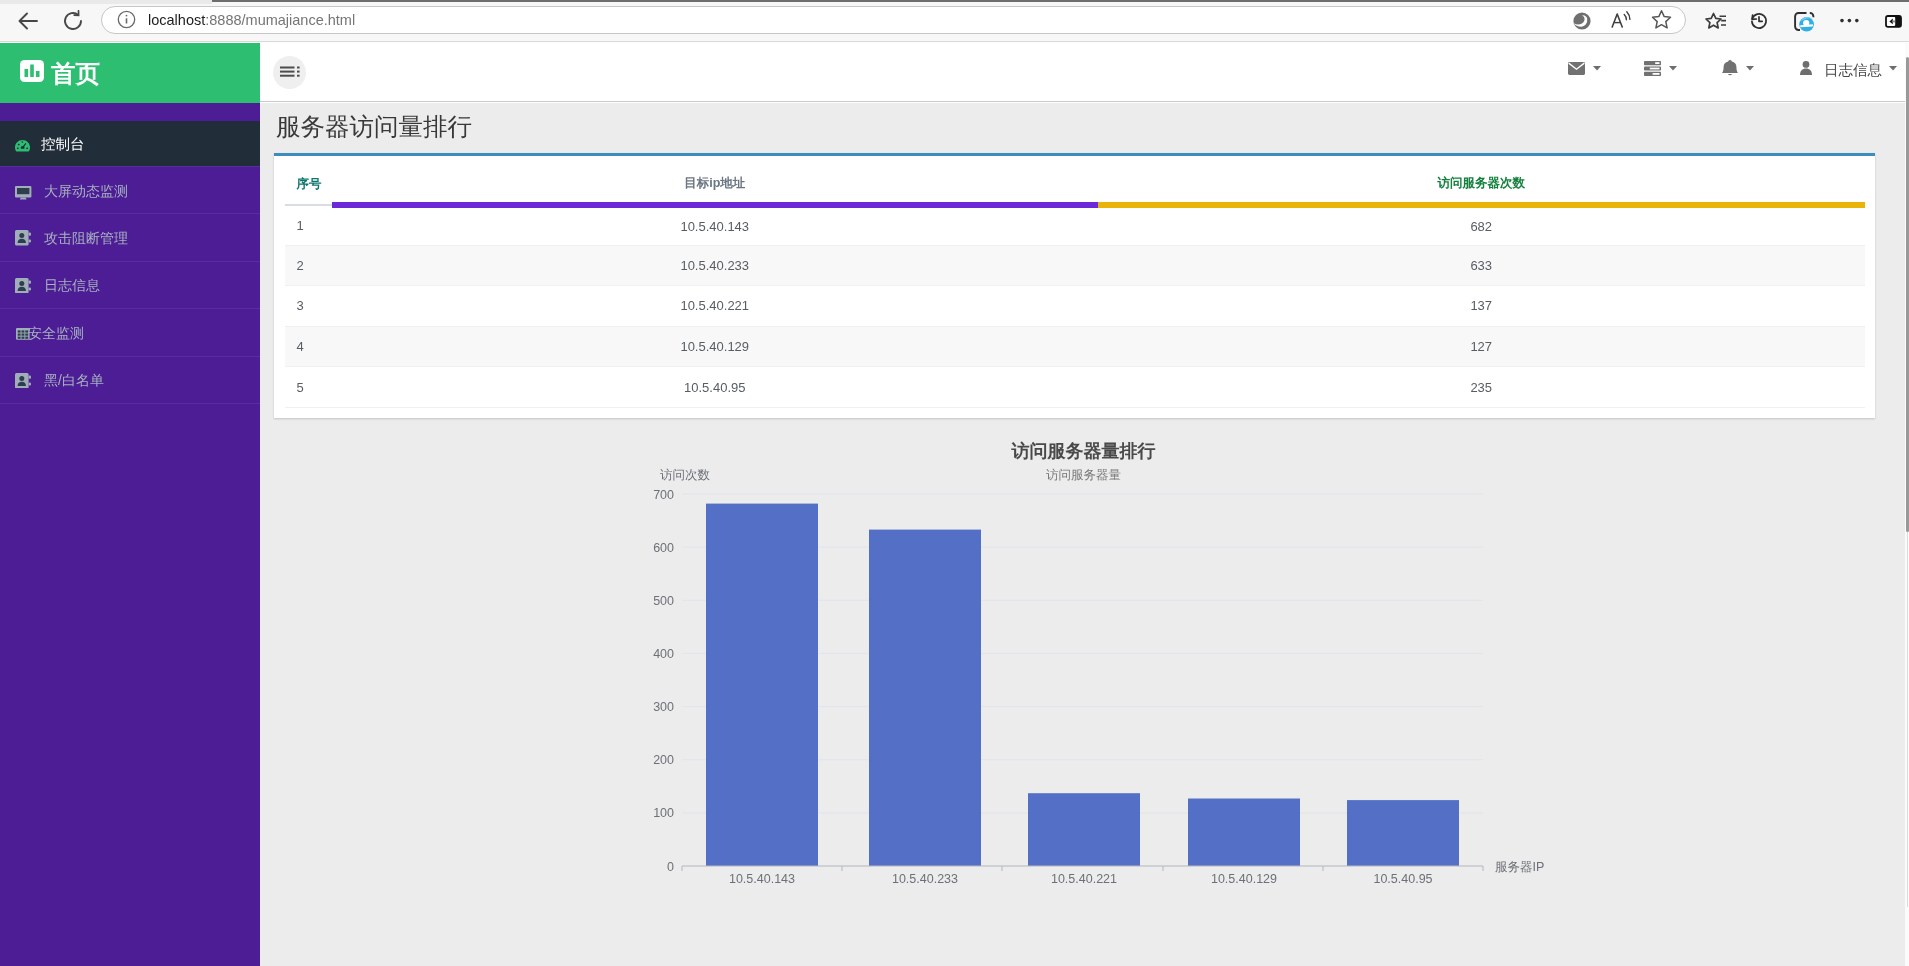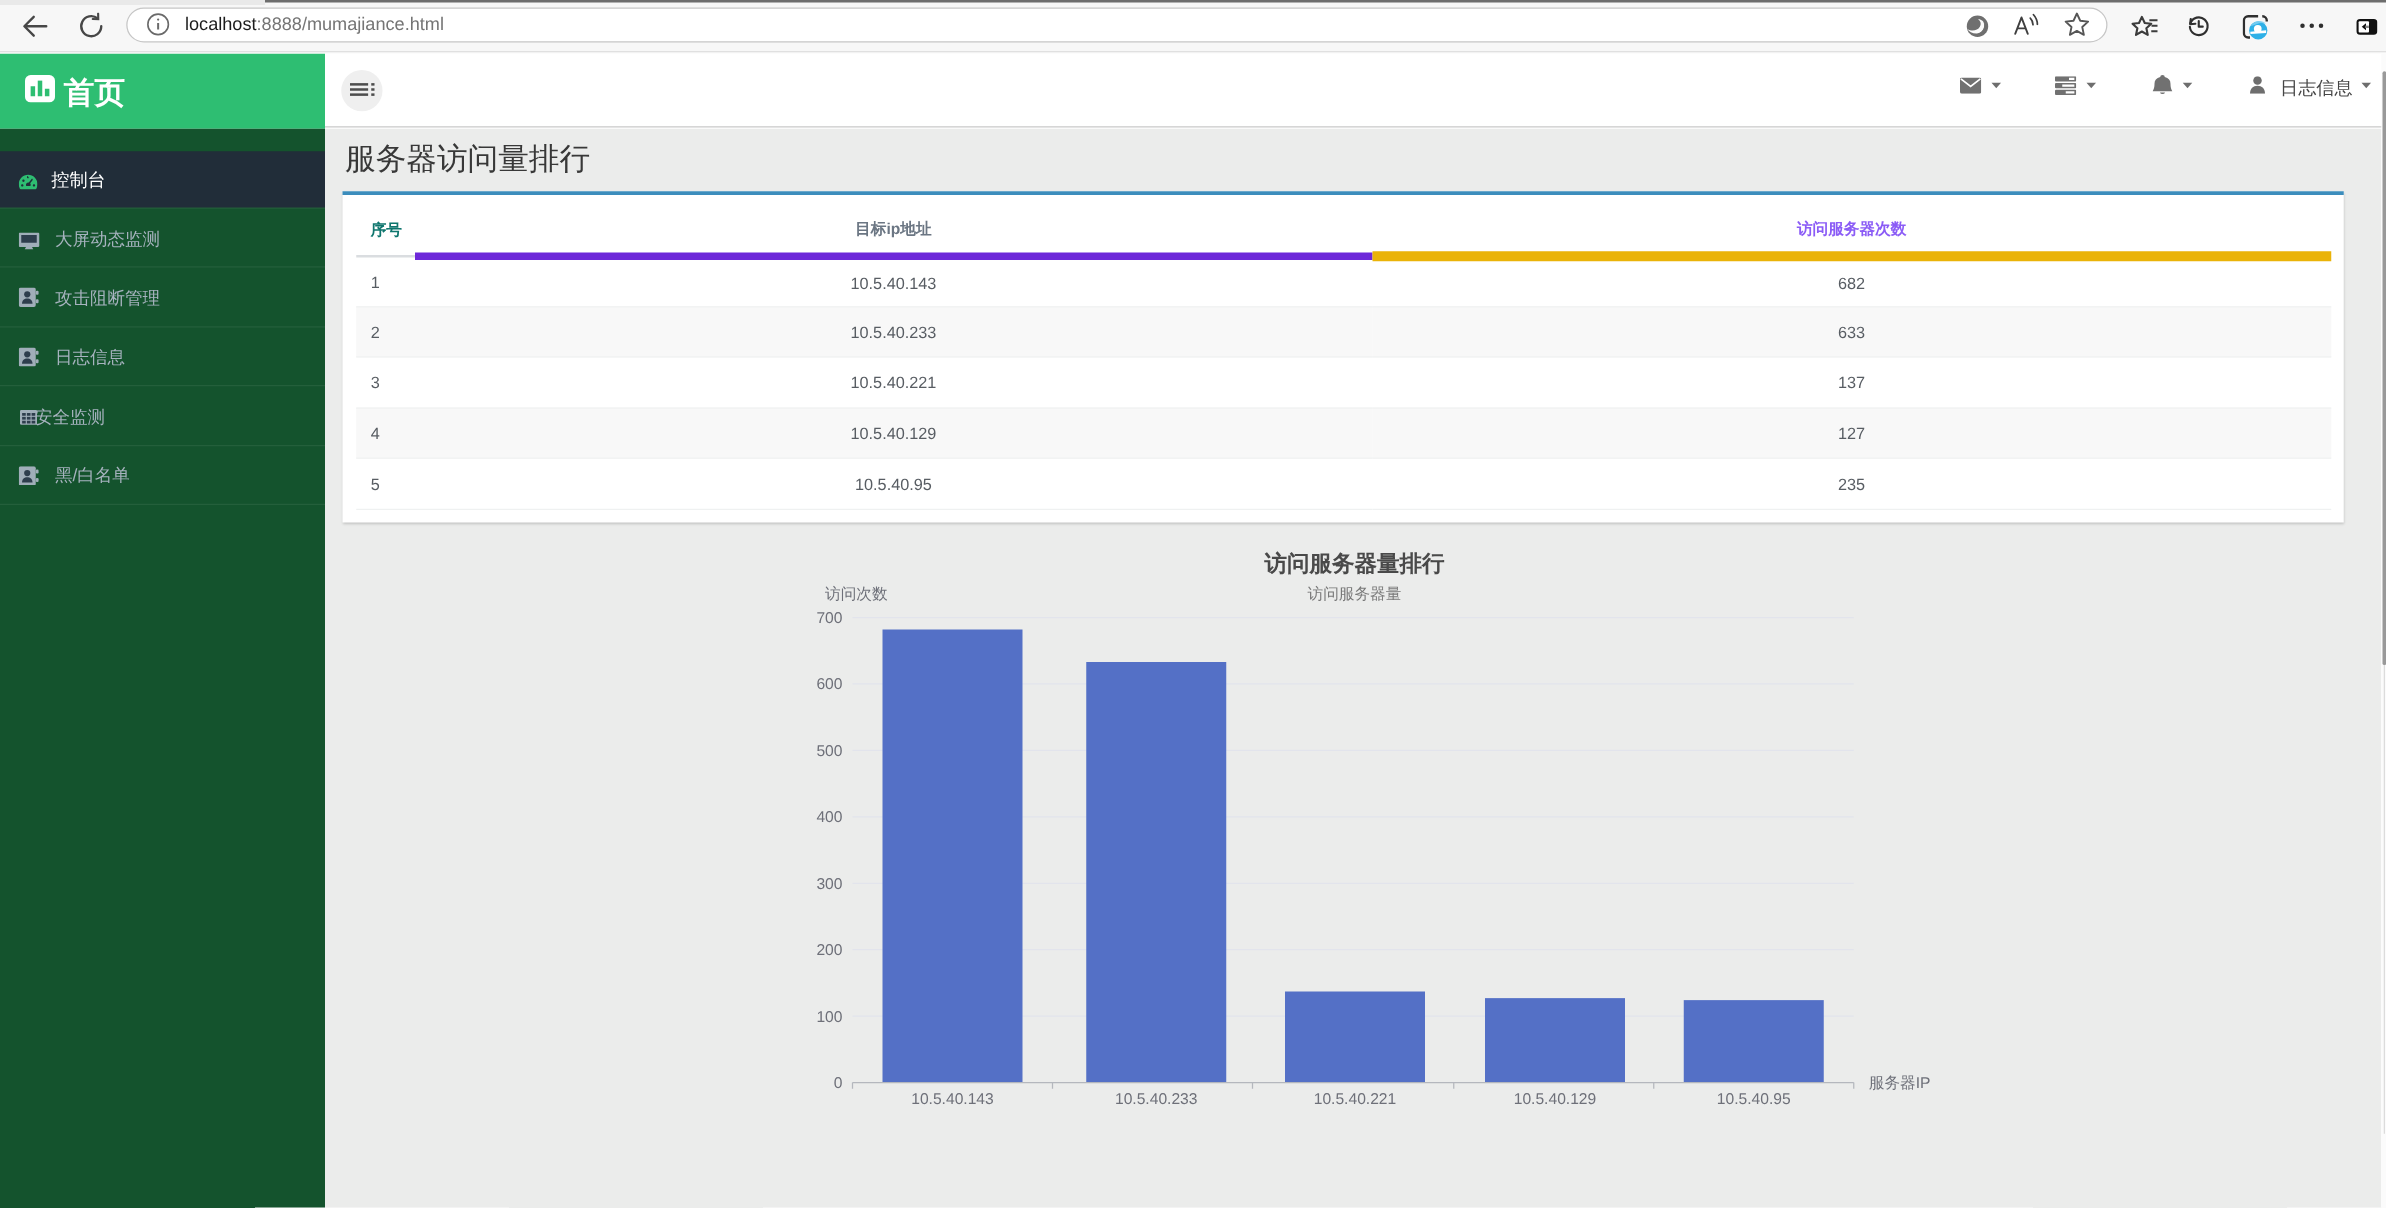--- a/index.html
+++ b/index.html
@@ -130,21 +130,21 @@
   </svg>
 <svg class="abs" style="left:1800px;top:61px" width="12" height="14" viewBox="0 0 12 14" fill="#6e6e6e">
   <circle cx="6" cy="3.4" r="3.4"></circle>
   <path d="M0 14 c0 -4.2 2.4 -6.4 6 -6.4 s6 2.2 6 6.4 z"></path>
 </svg>
 <div class="abs" style="left:1824px;top:61px;font-size:14.5px;color:#464646;">日志信息</div>
 <svg class="abs" style="left:1889px;top:66px" width="8" height="5" viewBox="0 0 8 5" fill="#6e6e6e">
     <path d="M0 0 H8 L4 4.6 Z"></path>
   </svg>
 
-<div class="abs" style="left:0;top:103px;width:260px;height:863px;background:#14532d;">
+<div class="abs" style="left:0;top:103px;width:260px;height:863px;background:#4c1d95;">
   <div style="height:18px;"></div>
   <div style="height:45px;background:#212d39;position:relative;">
     <svg class="abs" style="left:15px;top:17px" width="15" height="13.5" viewBox="0 0 512 460" preserveAspectRatio="none" fill="#2ebd72">
         <path d="M256 64C114.6 64 0 178.6 0 320c0 44.3 11.2 85.9 31 122.3 4.5 8.3 13.8 13.7 23.3 13.7h403.4c9.5 0 18.8-5.4 23.3-13.7 19.8-36.4 31-78 31-122.3C512 178.6 397.4 64 256 64zm0 64c14.7 0 26.6 10 30.3 23.5-1 .3-2 .4-3 .8L256 160c-17.7 0-32-14.3-32-32 0-17.7 14.3-32 32-32zm-128 64c17.7 0 32 14.3 32 32s-14.3 32-32 32-32-14.3-32-32 14.3-32 32-32zM96 384c-17.7 0-32-14.3-32-32s14.3-32 32-32 32 14.3 32 32-14.3 32-32 32zm290.5-188.5l-74.8 99.8c9.1 11.1 14.3 25.4 14.3 40.7 0 11.3-3 21.9-8.1 31.1L203.9 368c-5.1-9.2-8.1-19.8-8.1-31.1 0-35.3 28.7-64 64-64 5.6 0 11.1.7 16.3 2.1l74.8-99.8c5.3-7.1 15.3-8.5 22.4-3.2 7.1 5.4 8.5 15.4 3.2 22.5zM416 384c-17.7 0-32-14.3-32-32s14.3-32 32-32 32 14.3 32 32-14.3 32-32 32z"></path>
       </svg>
     <span class="abs" style="left:41px;top:14px;font-size:14.5px;color:#fff;">控制台</span>
   </div>
   <div class="item">
     <svg class="abs" style="left:15px;top:18.5px" width="17" height="14" viewBox="0 0 17 14" fill="#a0aeb9">
       <rect x="0" y="0" width="16.4" height="11.6" rx="1"></rect>
@@ -213,21 +213,21 @@
   <table style="width:100%;border-collapse:collapse;font-size:13px;color:#585d63;">
     <colgroup>
         <col style="width:47px">
         <col style="width:766.5px">
         <col>
       </colgroup>
     <tbody>
         <tr style="height:39px;">
       <th style="text-align:left;padding-left:12px;font-size:12.5px;color:#0f766e;border-bottom:2px solid #dadde0;">序号</th>
       <th style="font-size:12.5px;color:#6b7683;border-bottom:6px solid #6d28d9;">目标ip地址</th>
-      <th style="font-size:12.5px;color:#8b5cf6;border-bottom:8px solid #eab308;">访问服务器次数</th>
+      <th style="font-size:12.5px;color:#15803d;border-bottom:6px solid #eab308;">访问服务器次数</th>
     </tr>
     <tr style="height:40.6px;">
           <td style="padding-left:12px;">1</td>
           <td style="text-align:center;">10.5.40.143</td>
           <td style="text-align:center;">682</td>
         </tr>
     <tr style="height:40.6px;background:#f8f8f8;border-top:1px solid #eff1f1;">
           <td style="padding-left:12px;">2</td>
           <td style="text-align:center;">10.5.40.233</td>
           <td style="text-align:center;">633</td>

